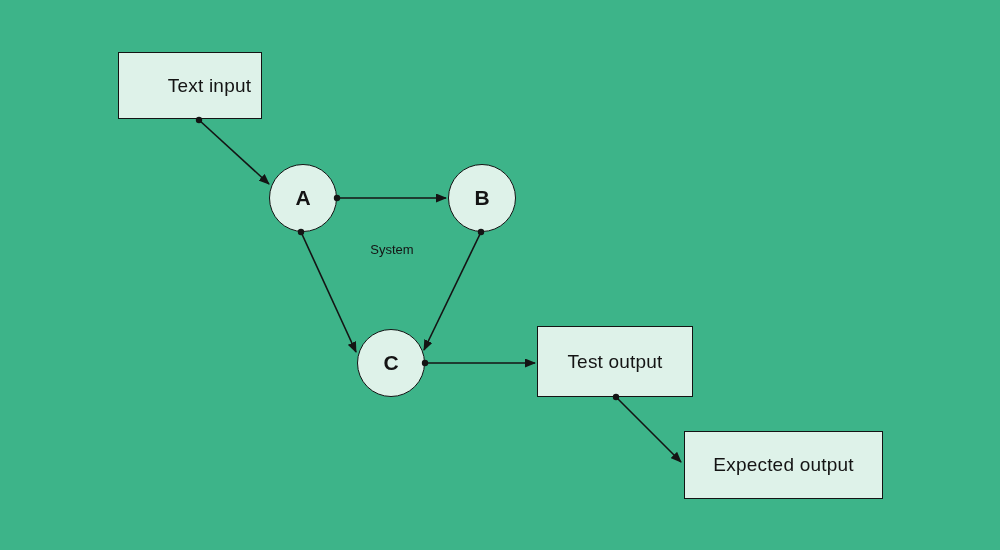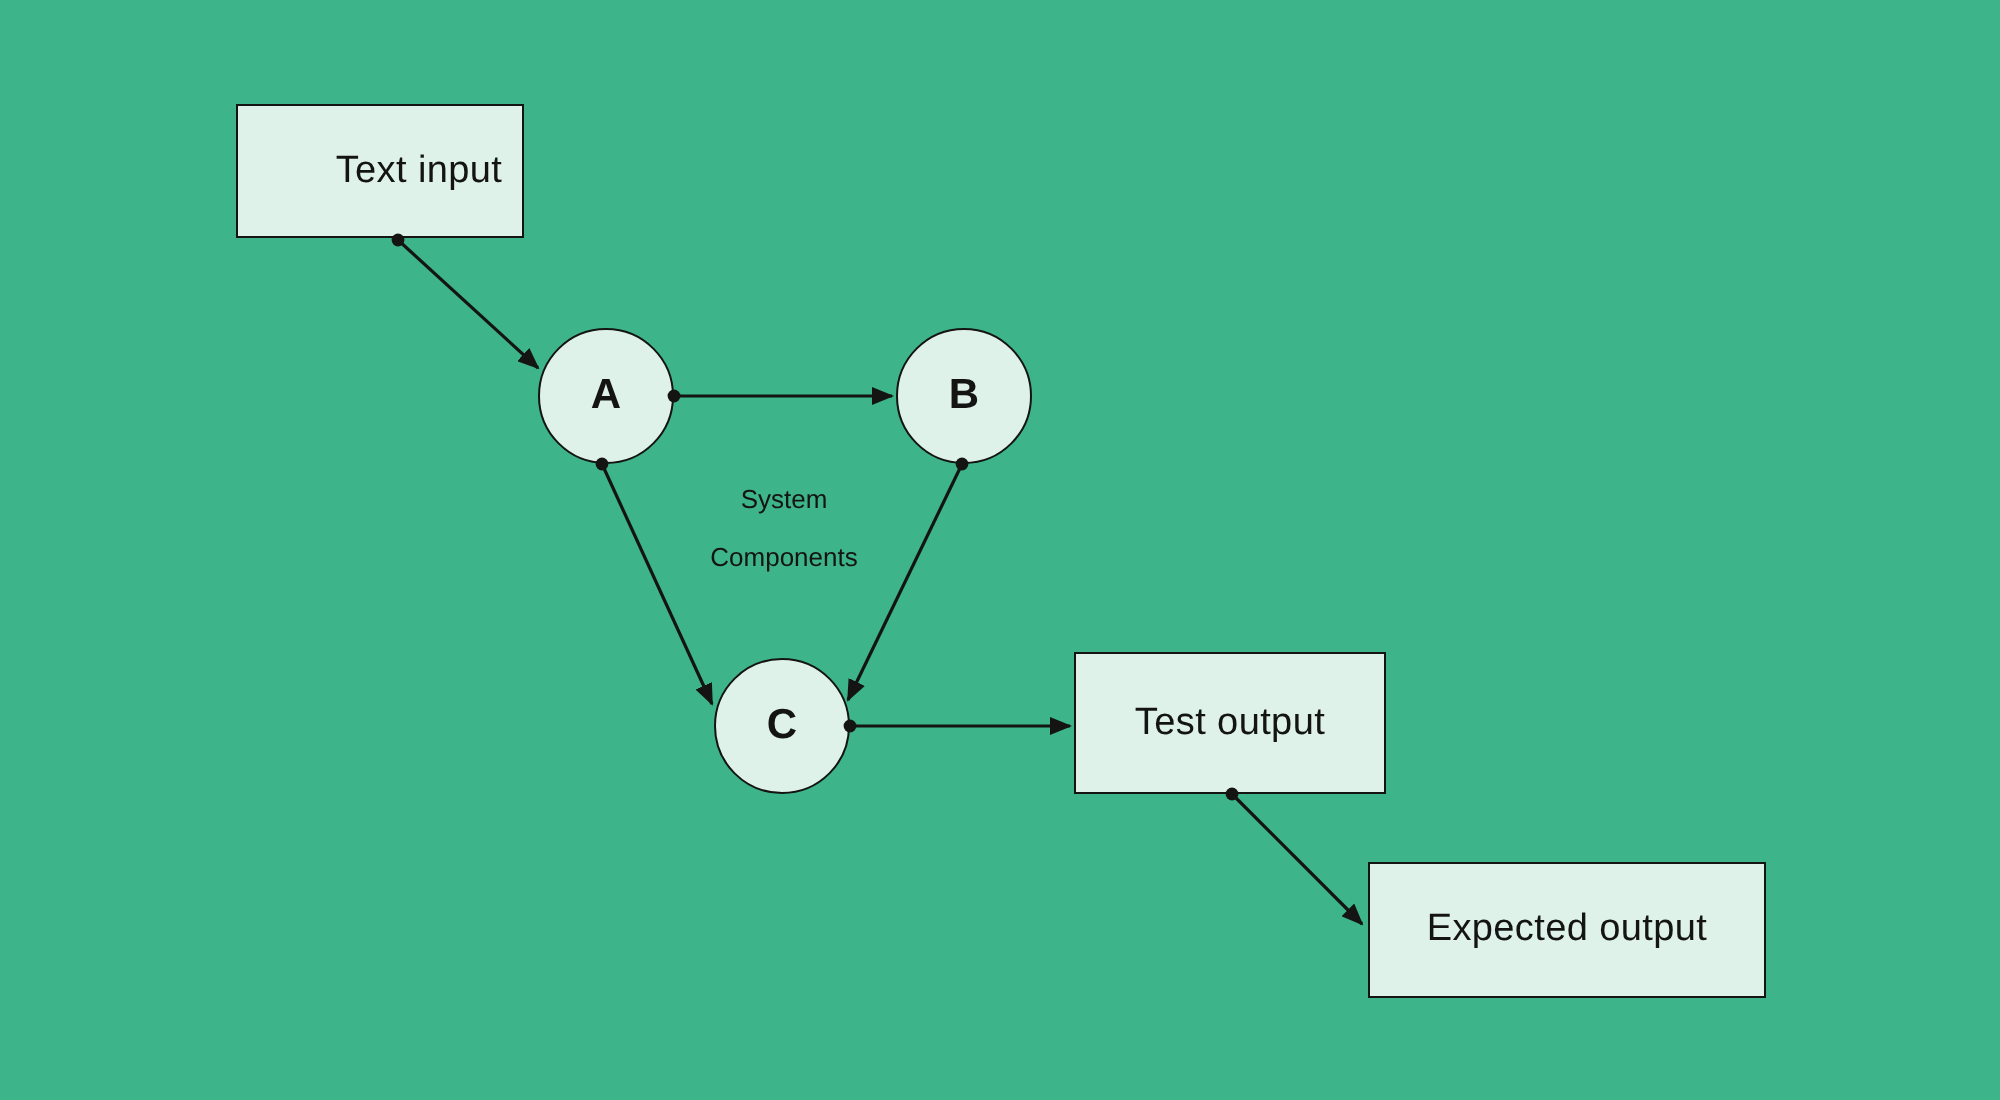--- a/index.html
+++ b/index.html
@@ -121,16 +121,15 @@
   <div class="node rect" id="node-test-output">
     <span>Test output</span>
   </div>
 
   <div class="node rect" id="node-expected-output">
     <span>Expected output</span>
   </div>
 
   <div class="annotation">
     <div>System</div>
-    <div>Components</div>
   </div>
 
 </div>
 
 </body></html>

